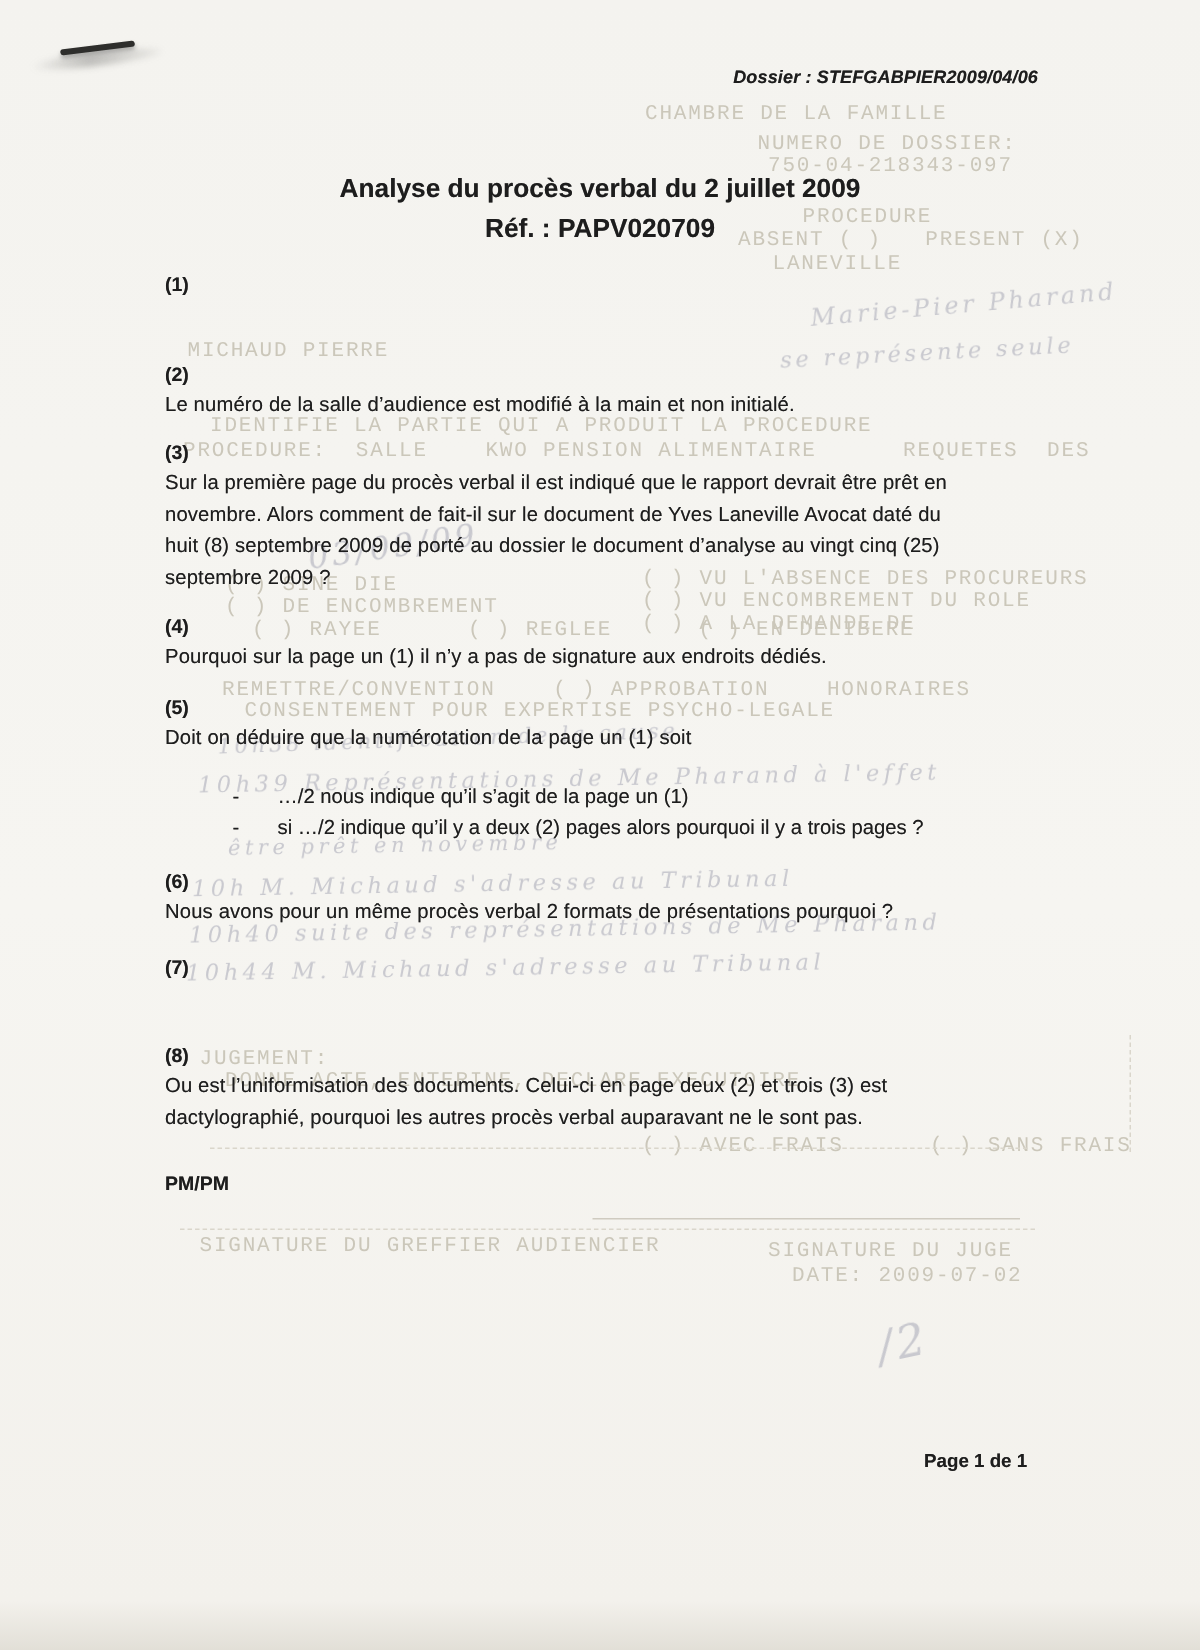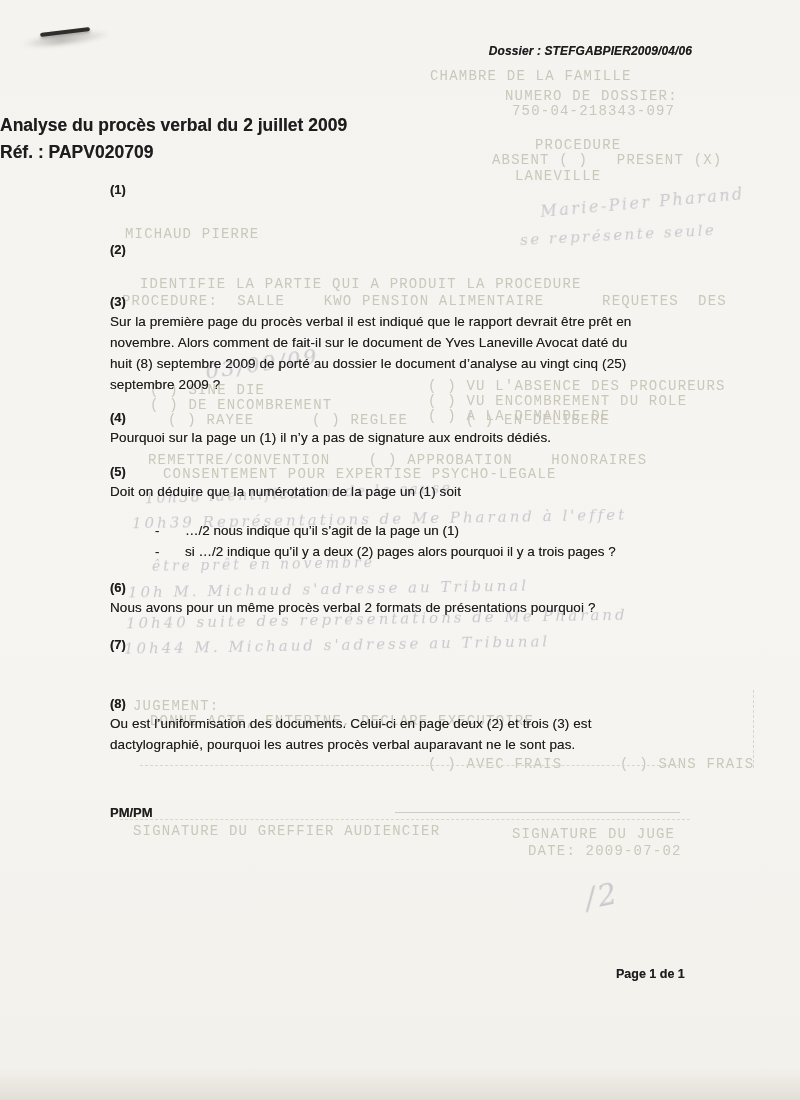--- a/index.html
+++ b/index.html
@@ -25,36 +25,36 @@
     transform:rotate(-7deg);filter:blur(2.2px);
   }
   
   .dossier{
     position:absolute;top:44px;right:108px;
     font-size:12px;font-weight:600;letter-spacing:.1px;
     text-shadow:0 0 .4px rgba(25,25,25,.6);
     font-style:italic;
   }
   .title-block{
-    position:absolute;top:112px;left:0;width:100%;text-align:left;
+    position:absolute;top:112px;left:0;width:100%;text-align:center;
     font-size:17.5px;font-weight:600;line-height:27px;
     text-shadow:0 0 .4px rgba(25,25,25,.55);
   }
   .doc-item{position:absolute;left:110px;width:600px;}
   .item-num{font-size:13px;font-weight:700;line-height:19px;text-shadow:0 0 .4px rgba(25,25,25,.6);}
   .item-text{
     font-size:13.5px;line-height:21px;letter-spacing:.1px;white-space:pre-line;
     text-shadow:0 0 .4px rgba(25,25,25,.55);
   }
   .bullets{margin-top:18px;}
   .bullet-row{display:flex;padding-left:45px;font-size:13.5px;line-height:21px;
     text-shadow:0 0 .4px rgba(25,25,25,.55);}
   .bullet-row .dash{width:30px;flex:0 0 30px;}
   .initials{position:absolute;left:110px;top:781px;font-size:13px;font-weight:700;
-    text-shadow:0 0 .4px rgba(25,25,25,.6);margin-top:24px;}
+    text-shadow:0 0 .4px rgba(25,25,25,.6);}
   .page-num{position:absolute;left:616px;top:967px;font-size:12.5px;font-weight:600;
     text-shadow:0 0 .4px rgba(25,25,25,.55);}
   
   .ghost-t{
     position:absolute;font-family:"Liberation Mono",monospace;font-size:14px;
     letter-spacing:1.2px;color:#cbc7ba;filter:blur(.45px);white-space:pre;
     pointer-events:none;
   }
   .ghost-h{
     position:absolute;font-family:"DejaVu Serif",serif;font-style:italic;
@@ -119,20 +119,21 @@
     <div>Analyse du procès verbal du 2 juillet 2009</div>
     <div>Réf. : PAPV020709</div>
   </div>
 
   <div class="doc-item" style="top:180px">
     <div class="item-num">(1)</div>
   </div>
 
   <div class="doc-item" style="top:240px">
     <div class="item-num">(2)</div>
+    <div class="item-text">Le numéro de la salle d’audience est modifié à la main et non initialé.</div>
   </div>
 
   <div class="doc-item" style="top:292px">
     <div class="item-num">(3)</div>
     <div class="item-text">Sur la première page du procès verbal il est indiqué que le rapport devrait être prêt en
 novembre. Alors comment de fait-il sur le document de Yves Laneville Avocat daté du
 huit (8) septembre 2009 de porté au dossier le document d’analyse au vingt cinq (25)
 septembre 2009 ?</div>
   </div>
 

